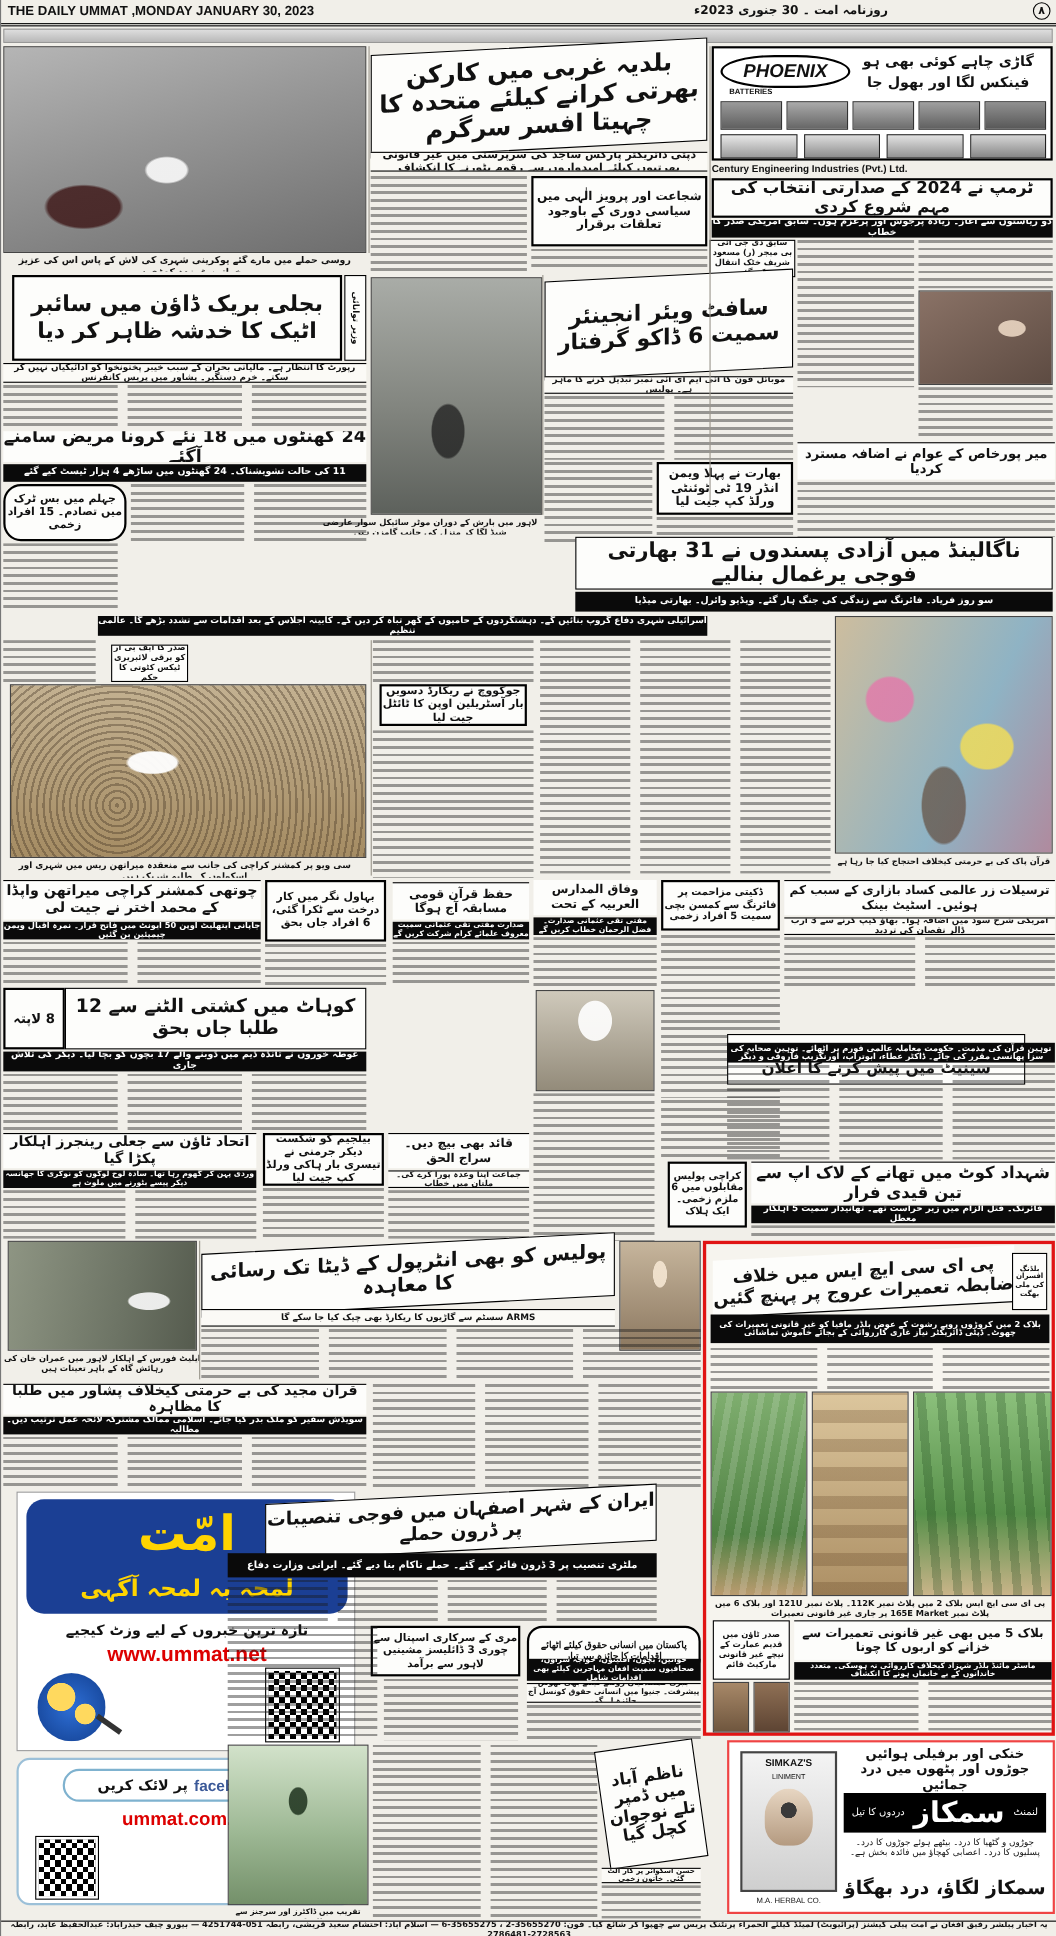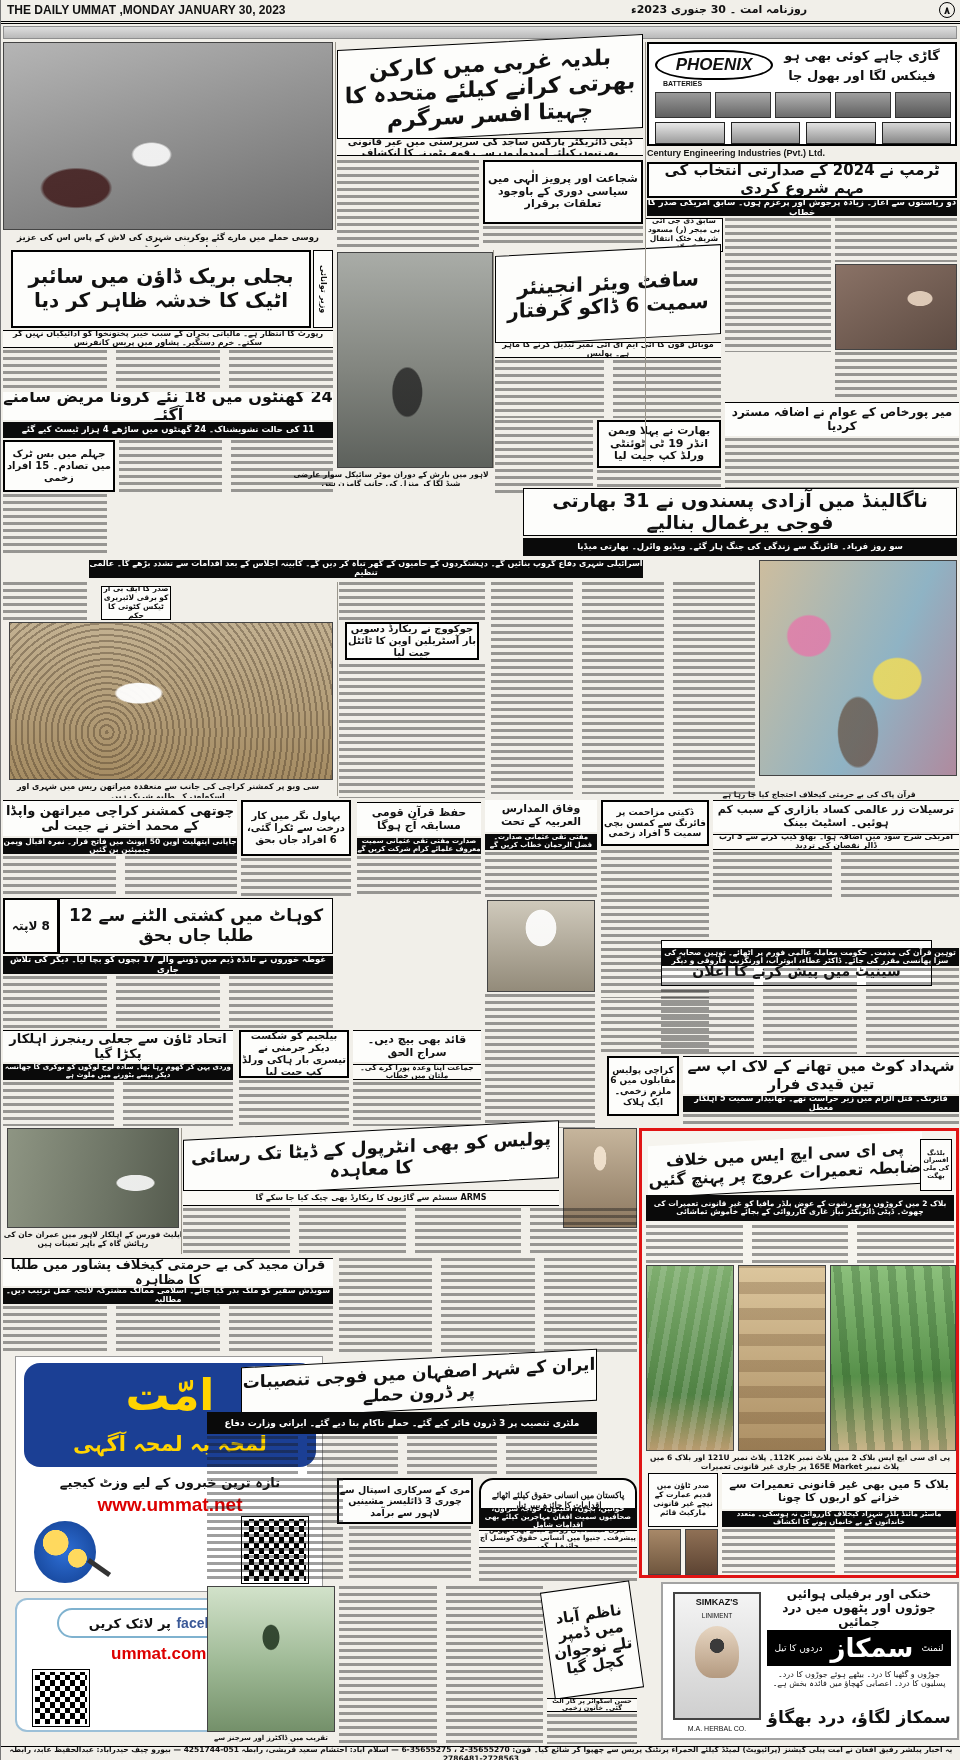--- a/index.html
+++ b/index.html
@@ -85,21 +85,21 @@
   <div class="abs hb ctr ur" style="left:10px;top:250px;width:300px;height:78px;font-size:20px;">بجلی بریک ڈاؤن میں سائبر اٹیک کا خدشہ ظاہر کر دیا</div>
   <div class="abs hb ctr ur" style="left:312px;top:250px;width:20px;height:78px;font-size:8px;border-width:1.5px;writing-mode:vertical-rl;">وزیر توانائی</div>
   <div class="abs rln ctr ur" style="left:2px;top:330px;width:330px;height:18px;font-size:8px;">رپورٹ کا انتظار ہے۔ مالیاتی بحران کے سبب خیبر پختونخوا کو ادائیگیاں نہیں کر سکتے۔ خرم دستگیر۔ پشاور میں پریس کانفرنس</div>
   <div class="abs txw" style="left:2px;top:350px;width:330px;height:40px;">
       <div></div>
       <div></div>
       <div></div>
     </div>
   <div class="abs hbx ctr ur" style="left:2px;top:392px;width:330px;height:28px;font-size:16px;">24 گھنٹوں میں 18 نئے کرونا مریض سامنے آگئے</div>
   <div class="abs bar ctr ur" style="left:2px;top:422px;width:330px;height:16px;font-size:8.5px;">11 کی حالت تشویشناک۔ 24 گھنٹوں میں ساڑھے 4 ہزار ٹیسٹ کیے گئے</div>
-  <div class="abs hb ctr ur" style="left:2px;top:440px;width:112px;height:52px;font-size:10px;">جہلم میں بس ٹرک میں تصادم۔ 15 افراد زخمی</div>
+  <div class="abs hb ctr ur" style="left:2px;top:440px;width:112px;height:52px;font-size:10px;border-radius:16px;">جہلم میں بس ٹرک میں تصادم۔ 15 افراد زخمی</div>
   <div class="abs txw" style="left:118px;top:440px;width:214px;height:54px;">
       <div></div>
       <div></div>
     </div>
 
   <div class="abs ph" style="left:336px;top:252px;width:156px;height:216px;background:
        radial-gradient(ellipse at 45% 65%,rgba(30,30,30,.75) 0 12%,transparent 13%),
        linear-gradient(#a9aca7 0%,#82857f 55%,#5d615c 100%);"></div>
   <div class="abs ur cap" style="left:288px;top:470px;width:204px;height:16px;font-size:7.5px;">لاہور میں بارش کے دوران موٹر سائیکل سوار عارضی شیڈ لگا کر منزل کی جانب گامزن ہیں</div>
 
@@ -134,21 +134,21 @@
       <div></div>
       <div></div>
       <div></div>
     </div>
 
   <div class="abs ph" style="left:758px;top:560px;width:198px;height:216px;background:
        radial-gradient(ellipse at 25% 35%,rgba(228,120,170,.8) 0 10%,transparent 11%),
        radial-gradient(ellipse at 70% 55%,rgba(240,220,90,.85) 0 12%,transparent 13%),
        radial-gradient(ellipse at 50% 80%,rgba(90,60,40,.6) 0 14%,transparent 15%),
        linear-gradient(115deg,#cdbd9e,#8fb3c4 60%,#b08a9e);"></div>
-  <div class="abs ur cap" style="left:719px;top:778px;width:198px;height:16px;font-size:7.5px;margin-top:12px;">قرآن پاک کی بے حرمتی کیخلاف احتجاج کیا جا رہا ہے</div>
+  <div class="abs ur cap" style="left:758px;top:778px;width:198px;height:16px;font-size:7.5px;">قرآن پاک کی بے حرمتی کیخلاف احتجاج کیا جا رہا ہے</div>
 
   <div class="abs hbx ctr ur" style="left:2px;top:800px;width:234px;height:36px;font-size:13px;border-top:1.5px solid #000;">چوتھی کمشنر کراچی میراتھن واپڈا کے محمد اختر نے جیت لی</div>
   <div class="abs bar ctr ur" style="left:2px;top:838px;width:234px;height:16px;font-size:7.5px;">جاپانی ایتھلیٹ اوپن 50 ایونٹ میں فاتح قرار۔ نمرہ اقبال ویمن چیمپئین بن گئیں</div>
   <div class="abs txw" style="left:2px;top:856px;width:234px;height:40px;">
       <div></div>
       <div></div>
     </div>
   <div class="abs hb ctr ur" style="left:240px;top:800px;width:110px;height:56px;font-size:10px;">بہاول نگر میں کار درخت سے ٹکرا گئی، 6 افراد جاں بحق</div>
   <div class="abs tx" style="left:240px;top:858px;width:110px;height:38px;"></div>
   <div class="abs hbx ctr ur" style="left:356px;top:802px;width:124px;height:34px;font-size:11px;border-top:1px solid #000;">حفظ قرآن قومی مسابقہ آج ہوگا</div>
@@ -312,21 +312,21 @@
     <div class="abs ph" style="left:6px;top:398px;width:33px;height:46px;background:linear-gradient(#a78868,#6f563e);"></div>
     <div class="abs ph" style="left:43px;top:398px;width:33px;height:46px;background:linear-gradient(#8f7055,#5d4433);"></div>
     <div class="abs hbx ctr ur" style="left:80px;top:342px;width:234px;height:36px;font-size:11px;border-top:1px solid #000;">بلاک 5 میں بھی غیر قانونی تعمیرات سے خزانے کو اربوں کا چونا</div>
     <div class="abs bar ctr ur" style="left:80px;top:380px;width:234px;height:16px;font-size:7px;">ماسٹر مائنڈ بلڈر شہزاد کیخلاف کارروائی نہ ہوسکی۔ متعدد خاندانوں کے بے خانماں ہونے کا انکشاف</div>
     <div class="abs txw" style="left:80px;top:398px;width:234px;height:44px;">
         <div></div>
         <div></div>
       </div>
   </div>
 
-  <div class="abs" style="left:660px;top:1582px;width:298px;height:158px;background:#fff;border:2px solid #a3a3a3;">
+  <div class="abs" style="left:660px;top:1582px;width:298px;height:158px;background:#fff;border:2px solid #ef4444;">
     <div class="abs" style="left:10px;top:8px;width:88px;height:128px;border:2px solid #444;background:linear-gradient(#f4f4f4,#cfcfcf);">
       <div class="ctr" style="height:16px;font-size:9px;font-weight:bold;font-family:'Liberation Sans',sans-serif;">SIMKAZ'S</div>
       <div class="ctr" style="height:10px;font-size:6.5px;font-family:'Liberation Sans',sans-serif;">LINIMENT</div>
       <div style="margin:6px auto 0;width:44px;height:52px;border-radius:50% 50% 40% 40%;background:
            radial-gradient(circle at 50% 38%,#3a3a3a 0 18%,transparent 19%),linear-gradient(#e7d6c2,#b49a80);"></div>
     </div>
     <div class="abs ctr ur" style="left:104px;top:6px;width:184px;height:36px;font-size:12px;font-weight:bold;">خنکی اور برفیلی ہوائیں جوڑوں اور پٹھوں میں درد جمائیں</div>
     <div class="abs" style="left:104px;top:46px;width:184px;height:36px;background:#000;color:#fff;display:flex;align-items:center;justify-content:center;gap:8px;">
       <span class="ur" style="font-size:9px;">دردوں کا تیل</span>
       <span class="ur" style="font-size:26px;font-weight:bold;">سمکاز</span>

